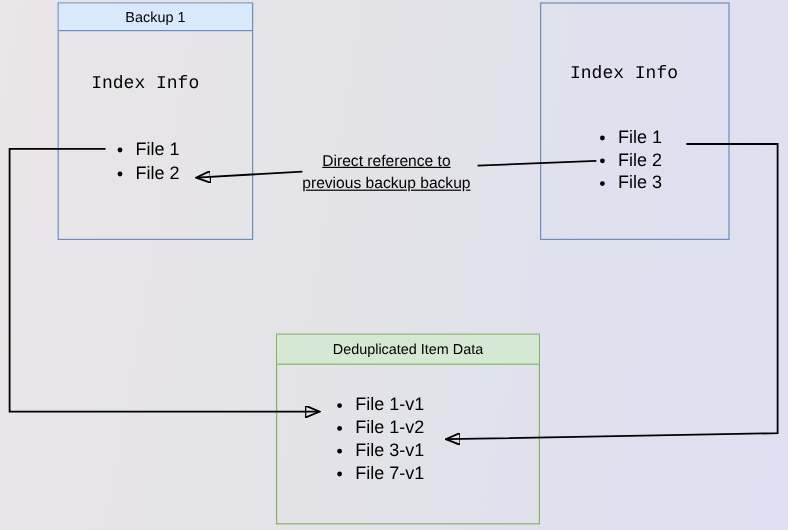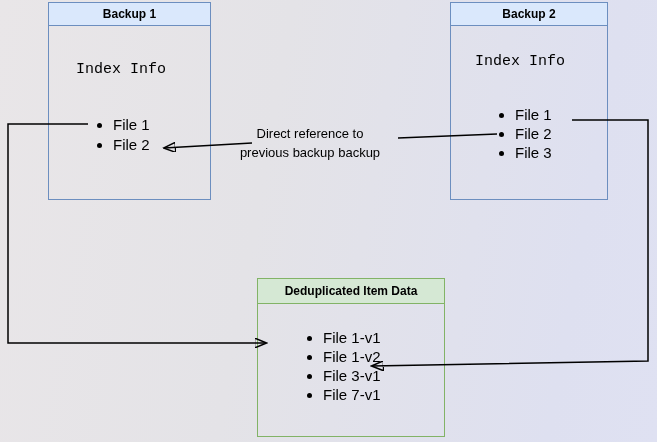--- a/index.html
+++ b/index.html
@@ -21,21 +21,21 @@
   }
   .shape.blue  { border: 1px solid var(--blue-border, #6c8ebf); }
   .shape.green { border: 1px solid var(--green-border, #82b366); }
   .shape-header {
     box-sizing: border-box;
     width: 100%;
     display: flex;
     align-items: center;
     justify-content: center;
     font-size: 12px;
-    font-weight: bold;
+    font-weight: normal;
   }
   .blue .shape-header {
     height: 23px;
     background: var(--blue-fill, #dae8fc);
     border-bottom: 1px solid var(--blue-border, #6c8ebf);
   }
   .green .shape-header {
     height: 25px;
     background: var(--green-fill, #d5e8d4);
     border-bottom: 1px solid var(--green-border, #82b366);
@@ -84,44 +84,41 @@
       <span>Backup 1</span>
     </div>
     <div class="section-label" style="left:27px; top:58px;">Index Info</div>
     <ul class="file-list" style="left:47px; top:112px; line-height:20px;">
         <li>File 1</li>
         <li>File 2</li>
       </ul>
   </div>
 
   <div class="shape blue" style="left:450px; top:2px; width:158px; height:198px;">
-    <div class="shape-header">
-      <span>Backup 2</span>
-    </div>
     <div class="section-label" style="left:24px; top:50px;">Index Info</div>
     <ul class="file-list" style="left:47px; top:102px; line-height:19px;">
         <li>File 1</li>
         <li>File 2</li>
         <li>File 3</li>
       </ul>
   </div>
 
-  <div class="shape green" style="left:230px; top:278px; width:188px; height:159px;margin-left:27px;">
+  <div class="shape green" style="left:230px; top:278px; width:220px; height:159px;">
     <div class="shape-header">
       <span>Deduplicated Item Data</span>
     </div>
     <ul class="file-list" style="left:48px; top:49px; line-height:19px;">
         <li>File 1-v1</li>
         <li>File 1-v2</li>
         <li>File 3-v1</li>
         <li>File 7-v1</li>
       </ul>
   </div>
 
-  <div class="annotation" style="left:224px; top:124px; width:172px;">
+  <div class="annotation" style="left:236px; top:124px; width:172px;text-decoration:underline;">
     <div>Direct reference to</div>
     <div>previous backup backup</div>
   </div>
 
   <svg class="connectors" viewBox="0 0 657 442" xmlns="http://www.w3.org/2000/svg">
     <defs>
       <marker id="arrow" markerUnits="userSpaceOnUse" markerWidth="13" markerHeight="10" refX="11.5" refY="5" orient="auto">
         <path d="M0,0 L12,5 L0,10 z" fill="#000" stroke="none"></path>
       </marker>
     </defs>

